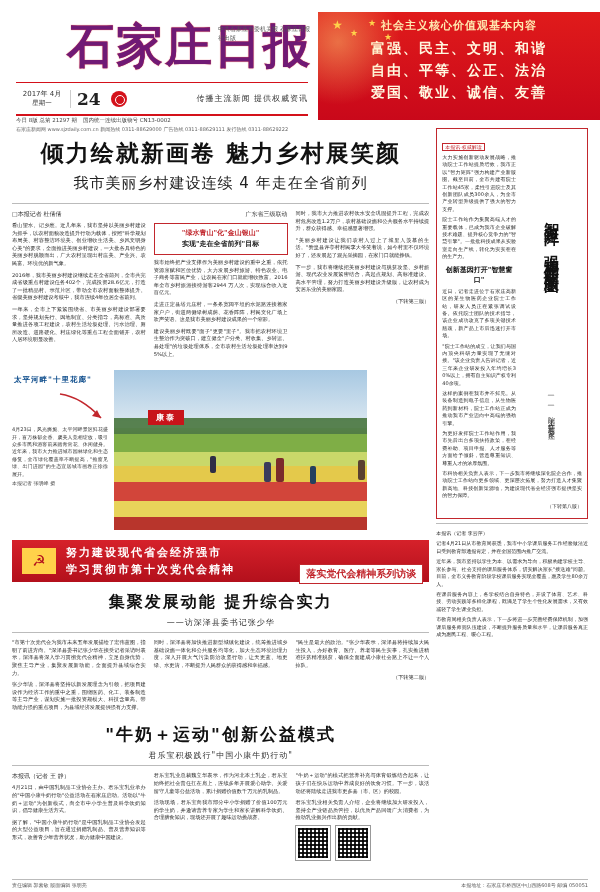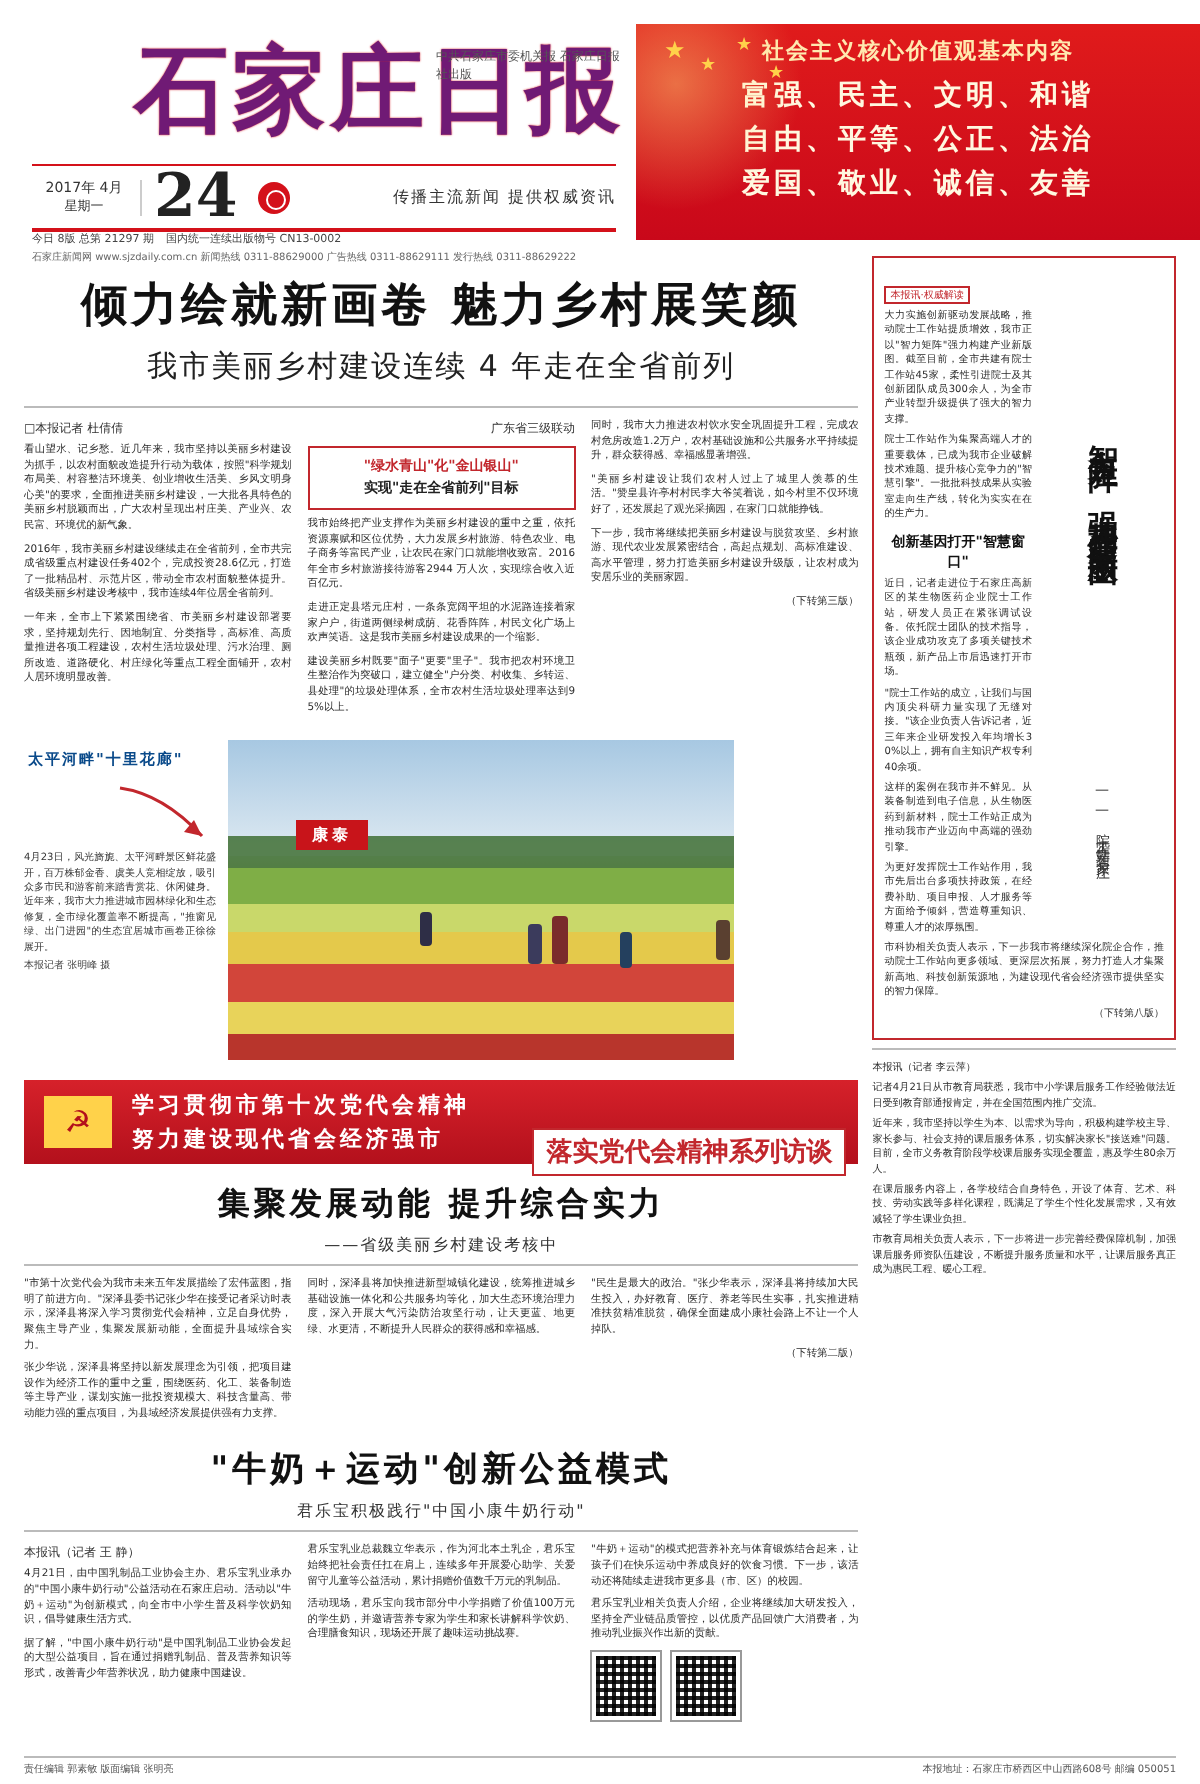--- a/index.html
+++ b/index.html
@@ -63,21 +63,21 @@
     font-size:6.5px;
     color:#333;
     line-height:9px;
     text-align:center;
     border-right:1px solid #ccc;
     padding-right:2px;
   }
   .mast-date .d1{font-size:7px;}
   .mast-daynum{
     font-family:"DejaVu Serif","Liberation Serif",serif;
-    font-size:30px;
+    font-size:17px;
     font-weight:bold;
     color:#222;
     padding:0 6px;
     line-height:30px;
   }
   .mast-logo{
     width:16px;height:16px;
     border-radius:50%;
     background:#d4111a;
     margin:0 4px;
@@ -284,21 +284,21 @@
     display:flex;align-items:center;justify-content:center;
     font-weight:bold;
   }
   .party-lines div{
     font-size:11px;font-weight:bold;letter-spacing:2px;line-height:17px;
     font-family:"DejaVu Serif","Liberation Serif",serif;
   }
   .party-tag{
     position:absolute;right:6px;top:24px;
     background:#fff;color:#c2272d;
-    font-size:13px;font-weight:bold;
+    font-size:10px;font-weight:bold;
     padding:2px 6px;
     border:1px solid #c2272d;
   }
   .sec-title{
     font-family:"DejaVu Serif","Liberation Serif",serif;
     text-align:center;
     font-size:16px;font-weight:bold;color:#111;
     letter-spacing:2px;
     margin-top:10px;
   }
@@ -491,28 +491,28 @@
             <div class="ph-person" style="left:196px;top:96px;width:6px;height:18px;background:#24405e;"></div>
             <div class="ph-person" style="left:244px;top:90px;width:7px;height:20px;background:#5a4030;"></div>
             <div class="ph-person" style="left:96px;top:86px;width:6px;height:17px;background:#2e2e46;"></div>
           </div>
         </div>
       </div>
 
       <div class="party-banner">
         <div class="flagicon">☭</div>
         <div class="party-lines">
+          <div>努力建设现代省会经济强市</div>
           <div>学习贯彻市第十次党代会精神</div>
-          <div>努力建设现代省会经济强市</div>
         </div>
         <div class="party-tag">落实党代会精神系列访谈</div>
       </div>
 
       <div class="sec-title">集聚发展动能  提升综合实力</div>
-      <div class="sec-sub">——省级美丽乡村建设考核中</div>
+      <div class="sec-sub">——访深泽县委书记张少华</div>
       <div class="rule"></div>
       <div class="cols3">
         <div class="tcol">
           <div class="para">"市第十次党代会为我市未来五年发展描绘了宏伟蓝图，指明了前进方向。"深泽县委书记张少华在接受记者采访时表示，深泽县将深入学习贯彻党代会精神，立足自身优势，聚焦主导产业，集聚发展新动能，全面提升县域综合实力。</div>
           <div class="para">张少华说，深泽县将坚持以新发展理念为引领，把项目建设作为经济工作的重中之重，围绕医药、化工、装备制造等主导产业，谋划实施一批投资规模大、科技含量高、带动能力强的重点项目，为县域经济发展提供强有力支撑。</div>
         </div>
         <div class="tcol">
           <div class="para">同时，深泽县将加快推进新型城镇化建设，统筹推进城乡基础设施一体化和公共服务均等化，加大生态环境治理力度，深入开展大气污染防治攻坚行动，让天更蓝、地更绿、水更清，不断提升人民群众的获得感和幸福感。</div>
         </div>
         <div class="tcol">

